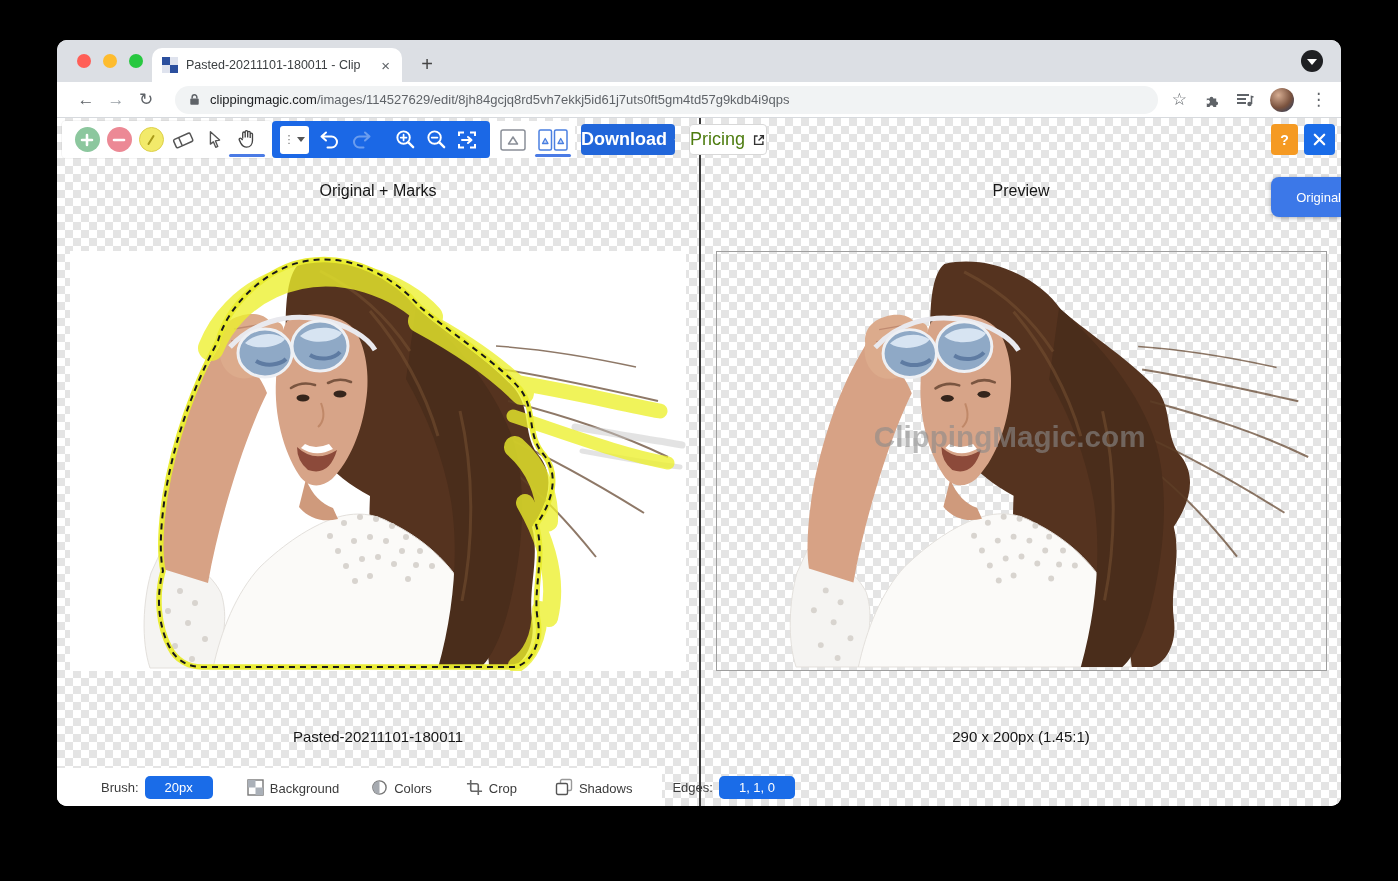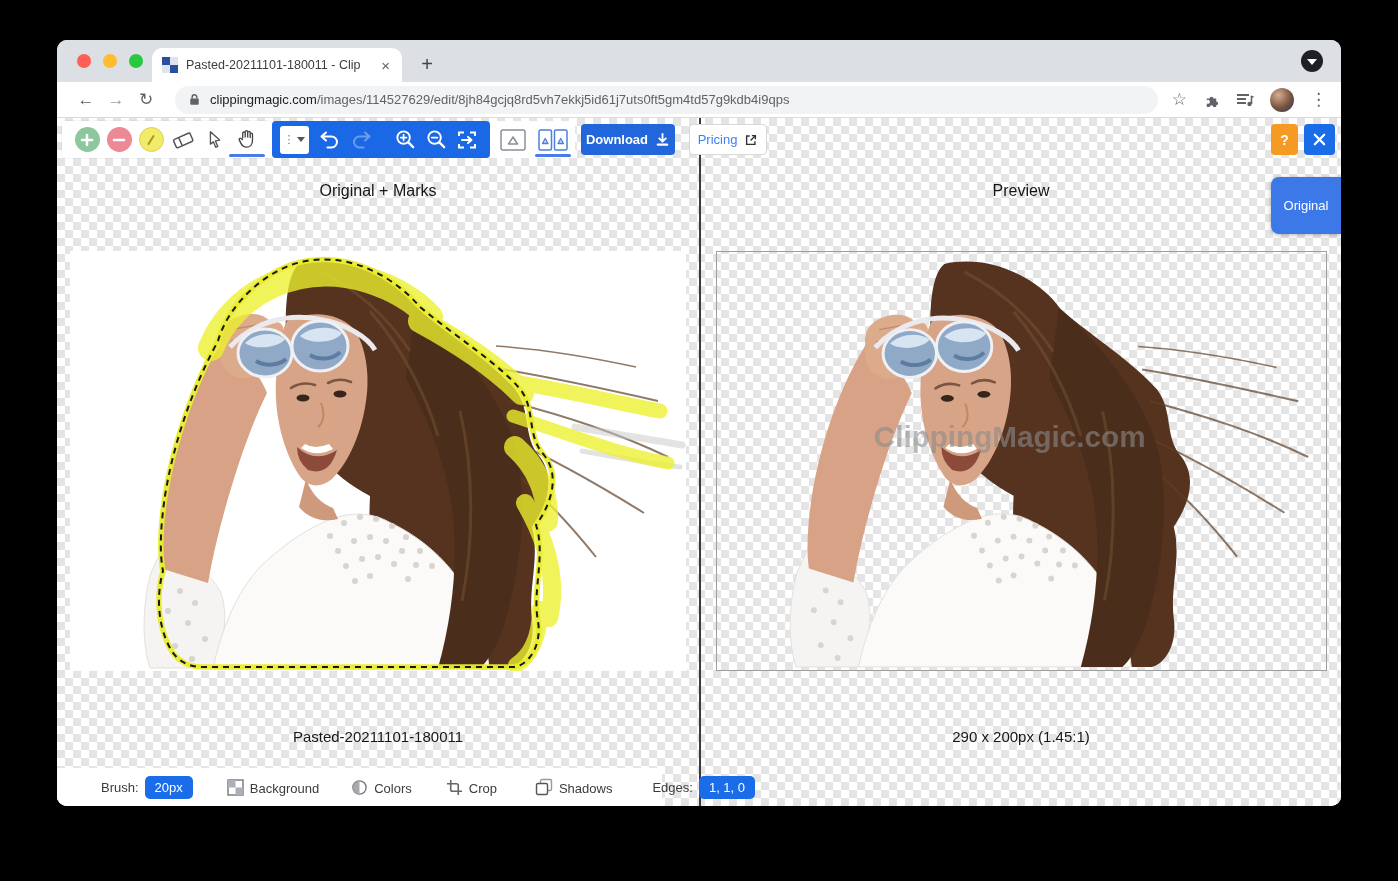--- a/index.html
+++ b/index.html
@@ -72,35 +72,35 @@
   .bluebar .toolbtn { width:34px; }
   .ddbtn { width:32px; height:28px; background:#fff; border-radius:3px; display:flex;
     align-items:center; justify-content:center; gap:3px; margin-right:6px; }
   .ddbtn .k { font-size:11px; color:#777; letter-spacing:0; }
   .chev { width:0; height:0; border-left:4px solid transparent; border-right:4px solid transparent;
     border-top:5px solid #555; }
 
   .toggles { left:433px; width:85px; background:#fff; border-radius:4px; justify-content:center; gap:10px; }
 
   .btn { position:absolute; top:6px; height:31px; border-radius:4px; display:flex; align-items:center;
-    justify-content:center; gap:7px; font-size:13px; }
+    justify-content:center; gap:7px; font-size:18px; }
   .btn-download { left:524px; width:94px; background:#2166da; color:#fff; font-weight:bold; }
-  .btn-pricing { left:632px; width:78px; background:#fff; color:#3b82f6; border:1px solid #d8d8d8; }
+  .btn-pricing { left:632px; width:78px; background:#fff; color:#4d7c0f; border:1px solid #d8d8d8; }
   .btn-help { left:1214px; width:27px; background:#f59a23; color:#fff; font-weight:bold; font-size:14px; }
   .btn-close { left:1247px; width:31px; background:#1a6ce8; }
-  .btn-original { position:absolute; left:1214px; top:59px; width:70px; height:57px;
+  .btn-original { position:absolute; left:1214px; top:59px; width:70px; height:40px;
     background:#3c78e8; color:#fff; font-size:13px; border-radius:8px 0 0 8px;
-    display:flex; align-items:center; justify-content:center; box-shadow:0 1px 4px rgba(0,0,0,.3); }
+    display:flex; align-items:center; justify-content:flex-end; box-shadow:0 1px 4px rgba(0,0,0,.3); }
 
   
   .bottombar { position:absolute; left:0; bottom:0; width:605px; height:38px; background:#fff;
     border-radius:0 6px 0 0; display:flex; align-items:center; padding:0 16px;
     font-size:13px; color:#3c3c3c; }
   .bb-label { white-space:nowrap; }
-  .pill { background:#1a6ce8; color:#fff; border-radius:5px; padding:4px 10px; font-size:13px; white-space:nowrap; }
+  .pill { background:#1a6ce8; color:#fff; border-radius:5px; padding:4px 20px; font-size:13px; white-space:nowrap; }
   .bb-item { display:flex; align-items:flex-end; gap:6px; }
 
   svg { display:block; }
 </style>
 </head>
 <body>
 
 <svg width="0" height="0" aria-hidden="true">
   <defs>
     <g id="fig">

